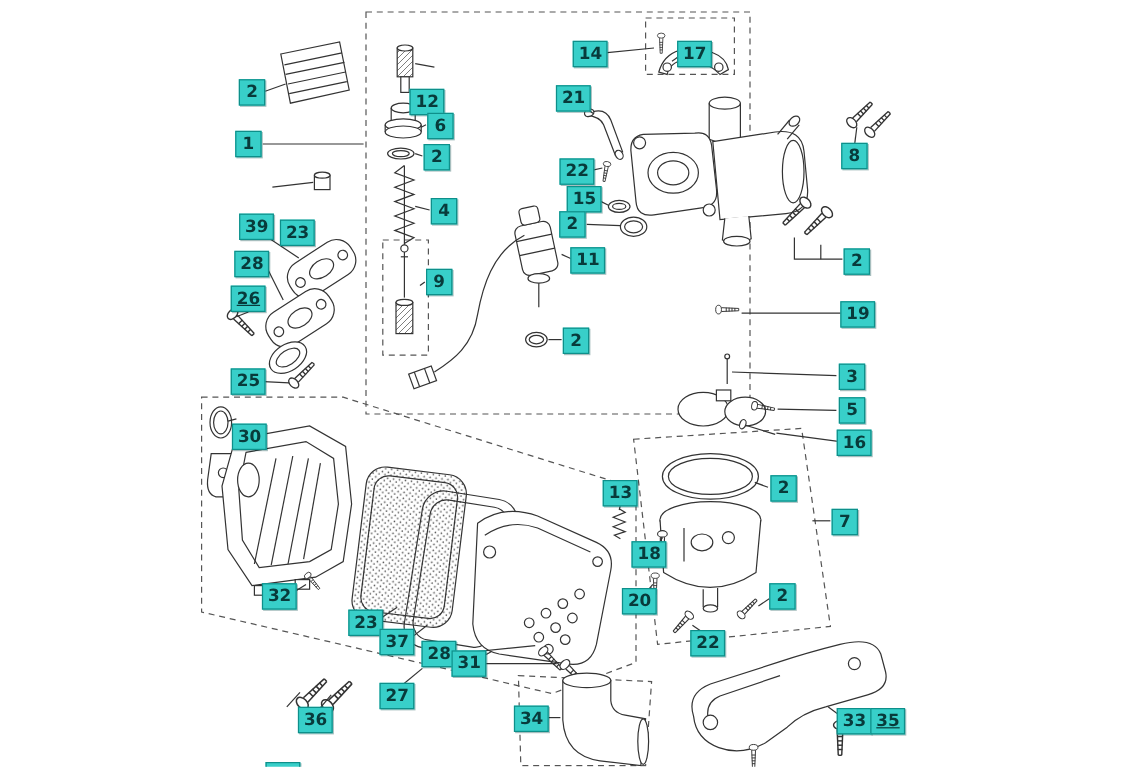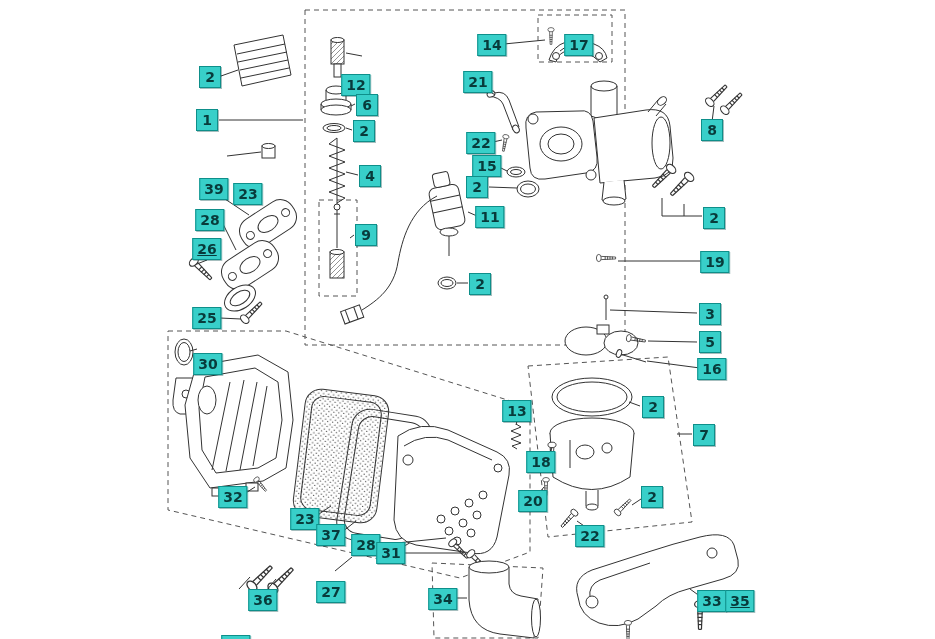--- a/index.html
+++ b/index.html
@@ -388,21 +388,21 @@
       <div class="part-label" style="left: 517px; top: 411px;">13</div>
       <div class="part-label" style="left: 541px; top: 462px;">18</div>
       <div class="part-label" style="left: 533px; top: 501px;">20</div>
       <div class="part-label" style="left: 590px; top: 536px;">22</div>
       <div class="part-label" style="left: 652px; top: 497px;">2</div>
       <div class="part-label" style="left: 233px; top: 497px;">32</div>
       <div class="part-label" style="left: 305px; top: 519px;">23</div>
       <div class="part-label" style="left: 331px; top: 535px;">37</div>
       <div class="part-label" style="left: 366px; top: 545px;">28</div>
       <div class="part-label" style="left: 391px; top: 553px;">31</div>
-      <div class="part-label" style="left: 331px; top: 592px; text-align: right;">27</div>
+      <div class="part-label" style="left: 331px; top: 580px; text-align: right;">27</div>
       <div class="part-label" style="left: 236px; top: 598px; margin-top: 48px;">38</div>
       <div class="part-label" style="left: 263px; top: 600px;">36</div>
       <div class="part-label" style="left: 443px; top: 599px;">34</div>
       <div class="part-label" style="left: 712px; top: 601px;">33</div>
       <div class="part-label" style="left: 740px; top: 601px; text-decoration: underline;">35</div>
     </div>
 
 </div>
 
 </body></html>

